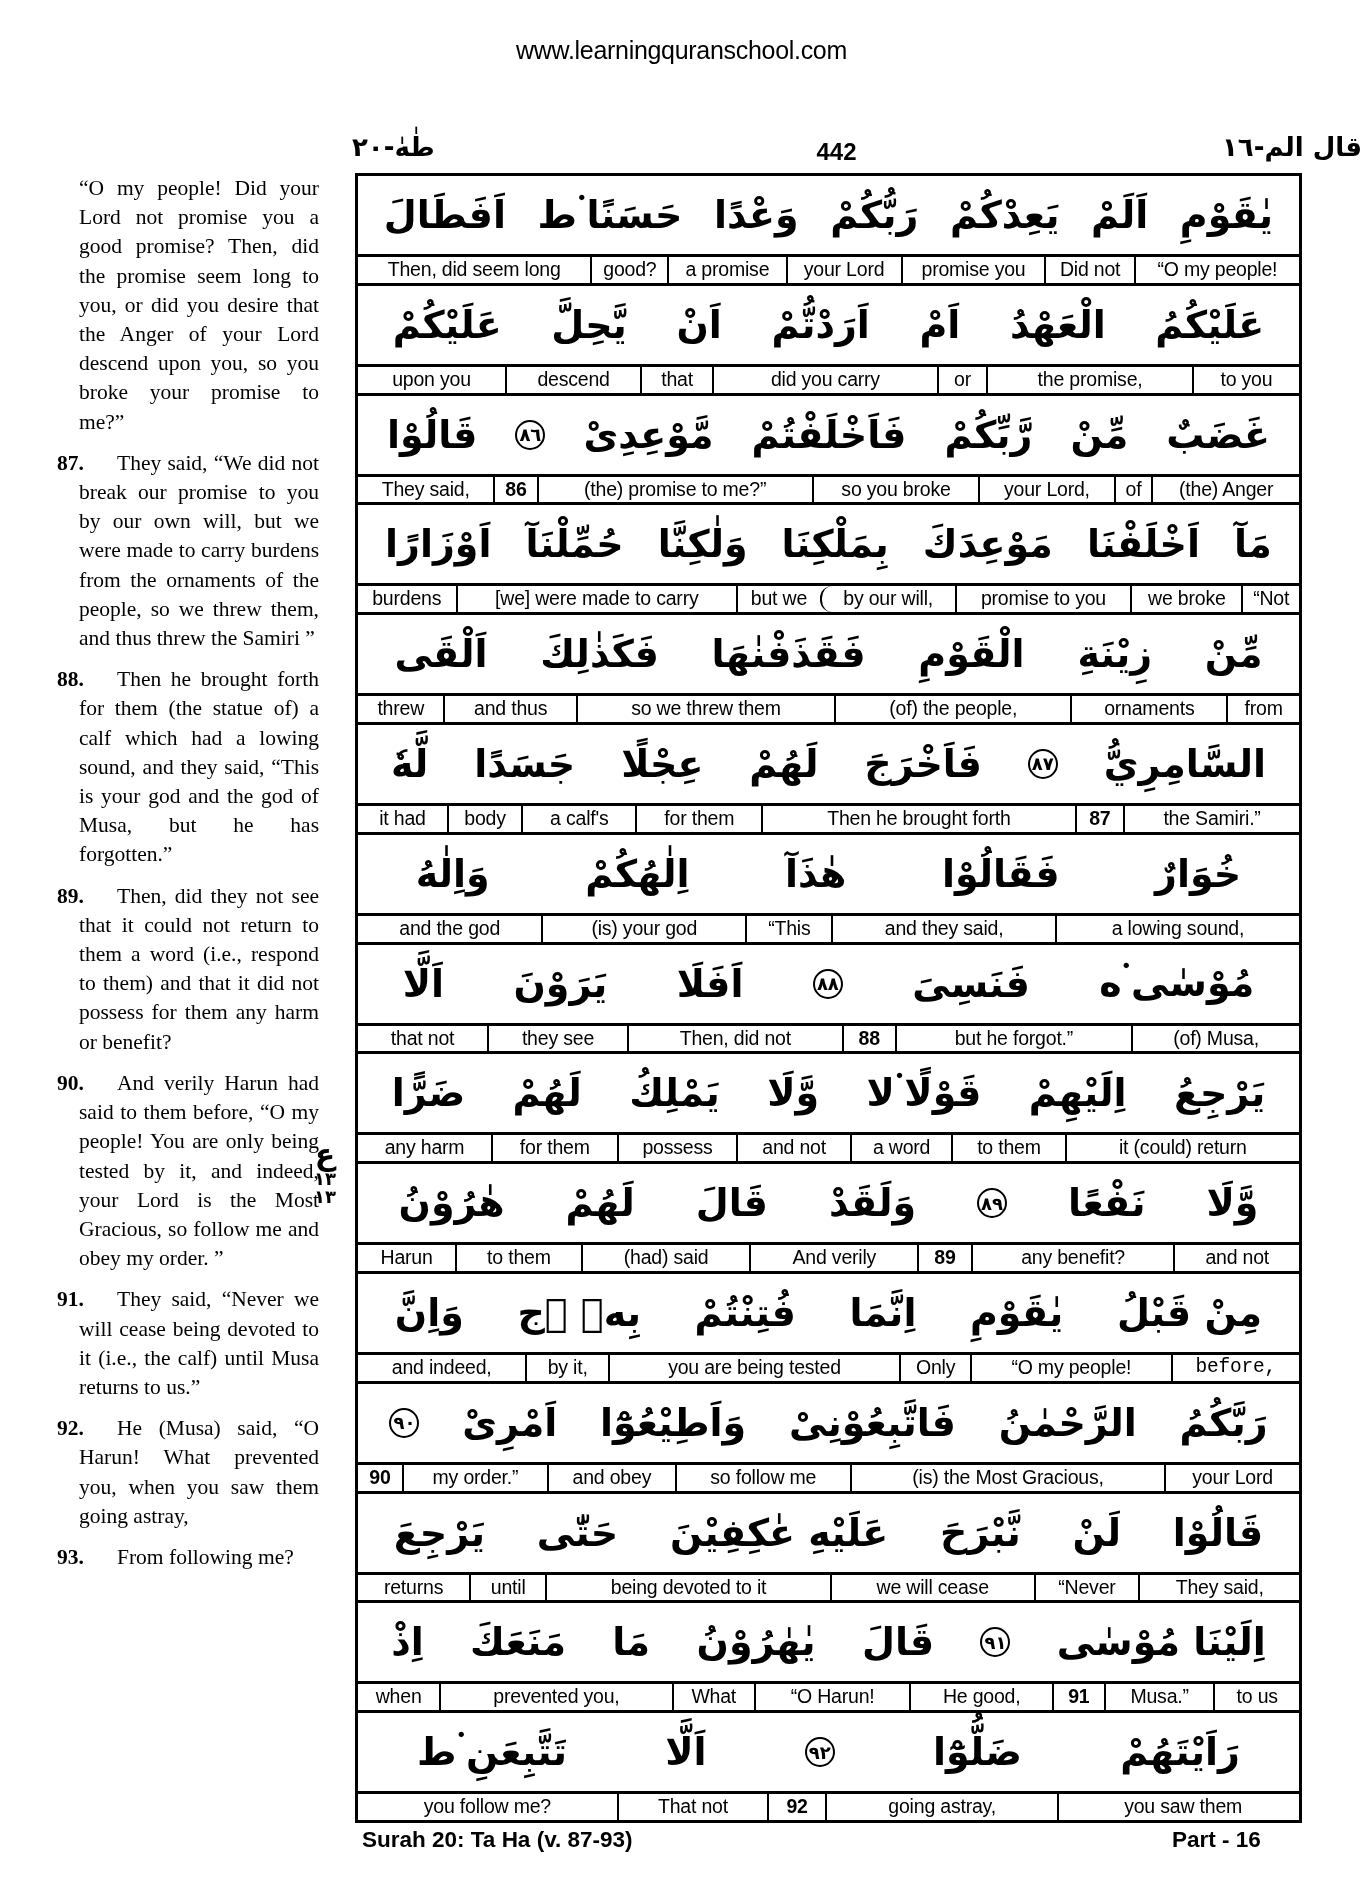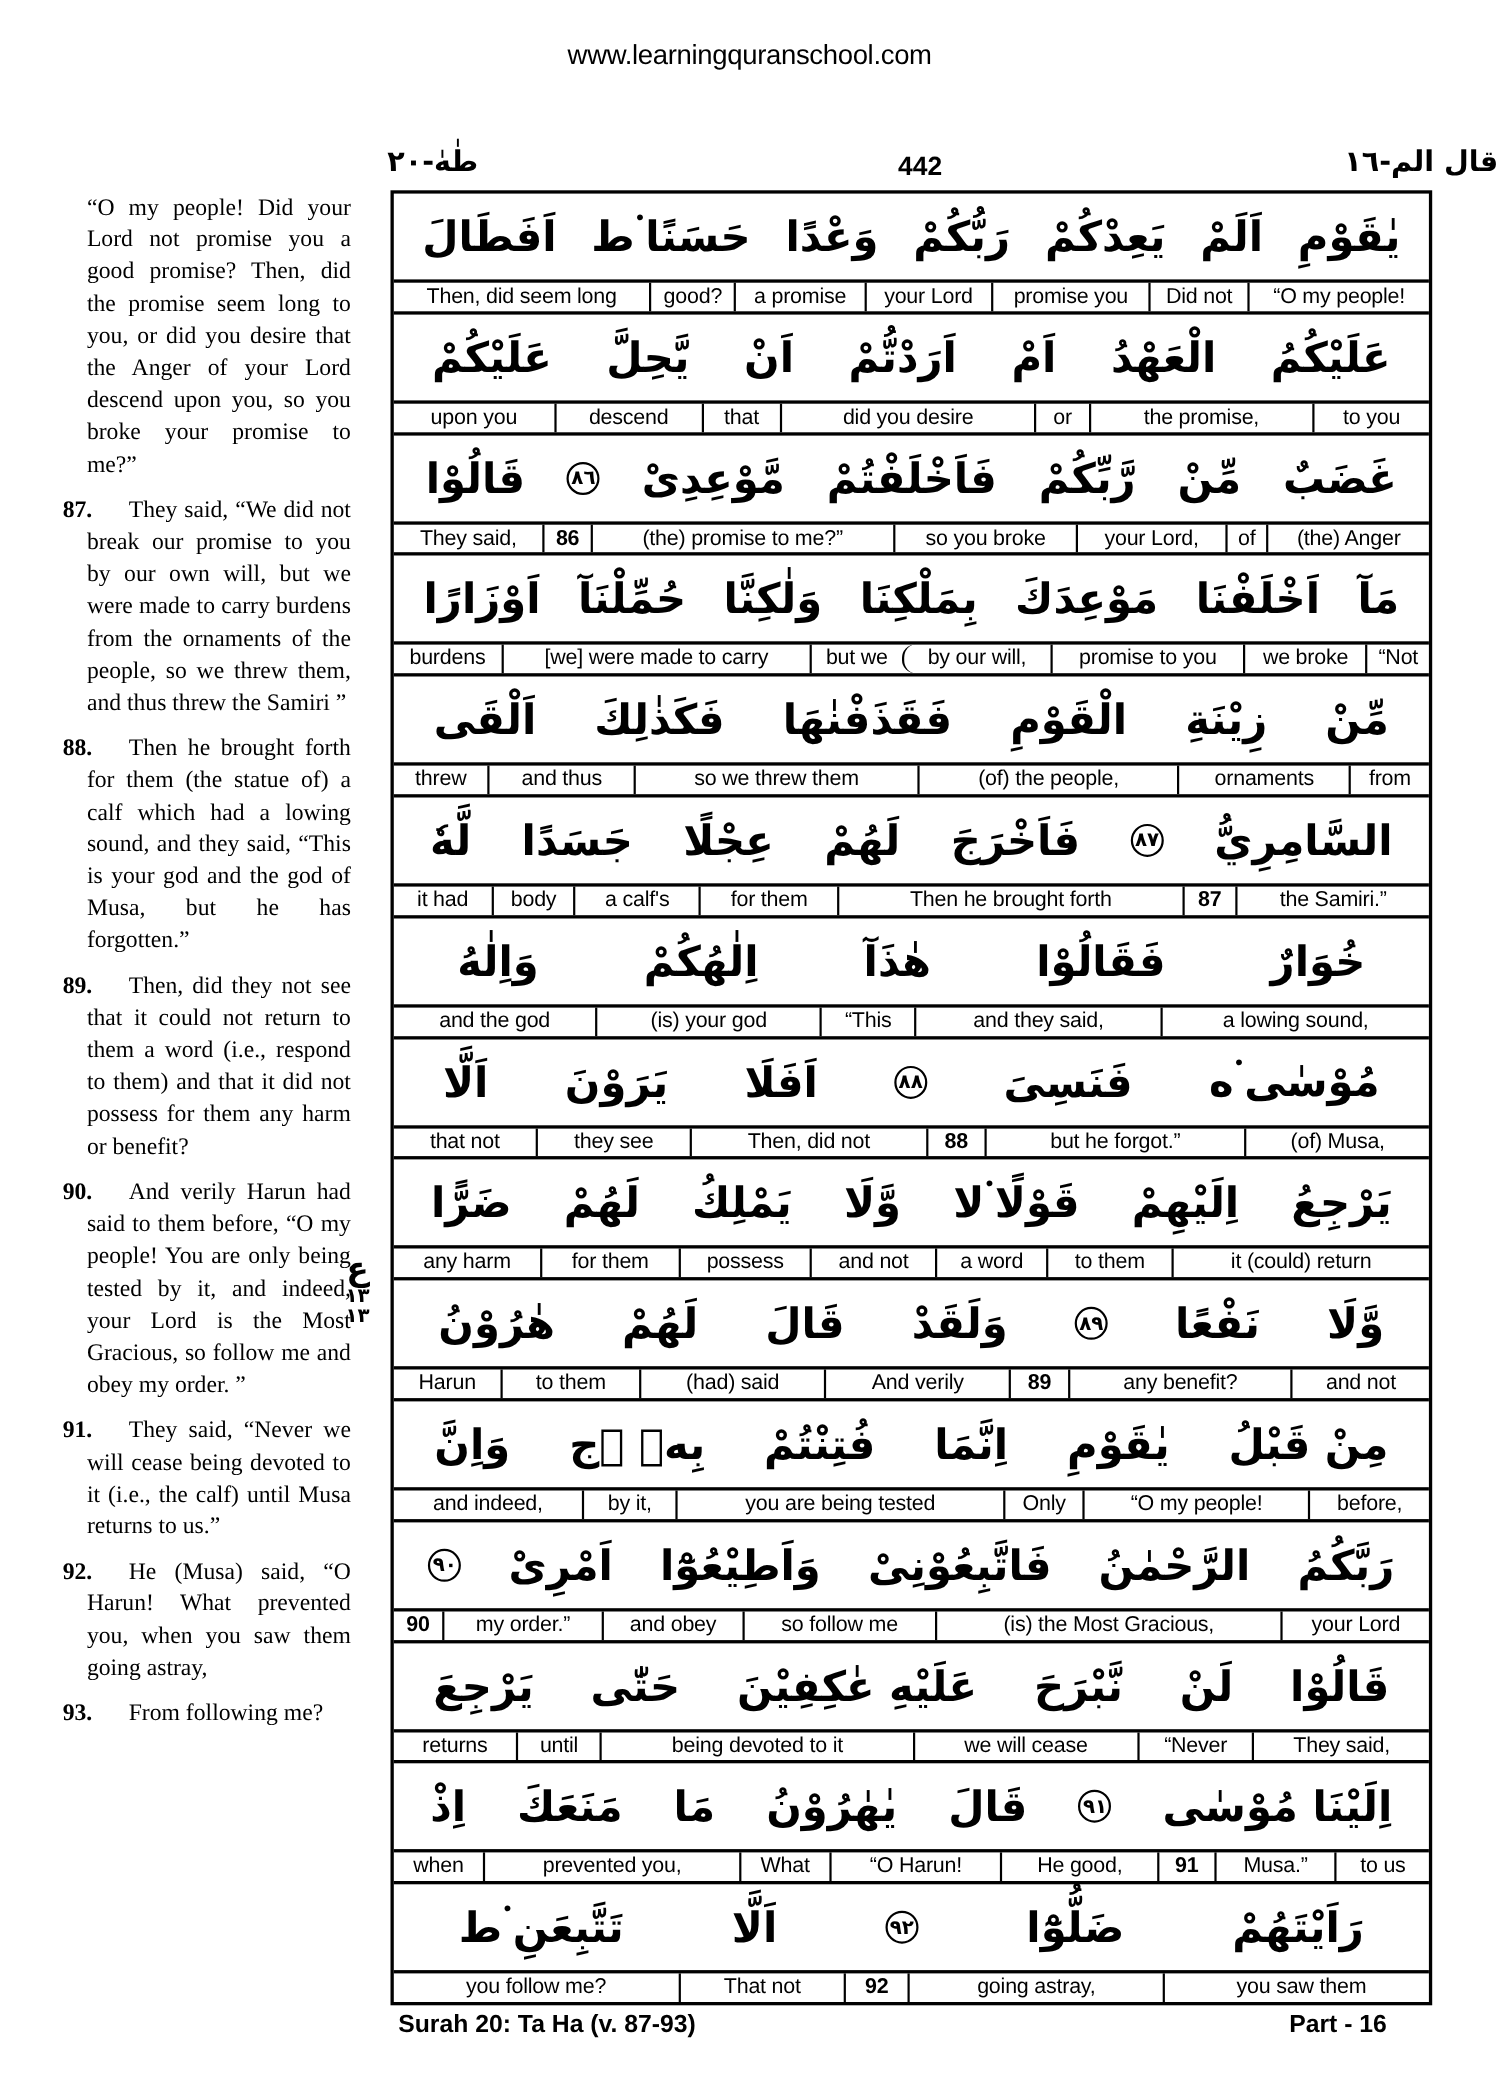--- a/index.html
+++ b/index.html
@@ -89,21 +89,21 @@
       <span>اَمْ</span>
       <span>اَرَدْتُّمْ</span>
       <span>اَنْ</span>
       <span>يَّحِلَّ</span>
       <span>عَلَيْكُمْ</span>
     </div>
     <div class="gl">
       <span style="flex-grow: 6;">to you</span>
       <span style="flex-grow: 12;">the promise,</span>
       <span style="flex-grow: 3;">or</span>
-      <span style="flex-grow: 14;">did you desire</span>
+      <span style="flex-grow: 14;">did you carry</span>
       <span style="flex-grow: 4;">that</span>
       <span style="flex-grow: 7;">descend</span>
       <span style="flex-grow: 8;">upon you</span>
     </div>
     <div class="ar">
       <span>غَضَبٌ</span>
       <span>مِّنْ</span>
       <span>رَّبِّكُمْ</span>
       <span>فَاَخْلَفْتُمْ</span>
       <span>مَّوْعِدِىْ</span>
@@ -239,21 +239,21 @@
     </div>
     <div class="ar">
       <span>مِنْ قَبْلُ</span>
       <span>يٰقَوْمِ</span>
       <span>اِنَّمَا</span>
       <span>فُتِنْتُمْ</span>
       <span>بِهٖ ۬ج</span>
       <span>وَاِنَّ</span>
     </div>
     <div class="gl">
-      <span style="flex-grow: 7;">before,</span>
+      <span style="flex-grow: 7; font-family: Liberation Mono, monospace;">before,</span>
       <span style="flex-grow: 13;">“O my people!</span>
       <span style="flex-grow: 4;">Only</span>
       <span style="flex-grow: 20;">you are being tested</span>
       <span style="flex-grow: 6;">by it,</span>
       <span style="flex-grow: 11;">and indeed,</span>
     </div>
     <div class="ar">
       <span>رَبَّكُمُ</span>
       <span>الرَّحْمٰنُ</span>
       <span>فَاتَّبِعُوْنِىْ</span>

